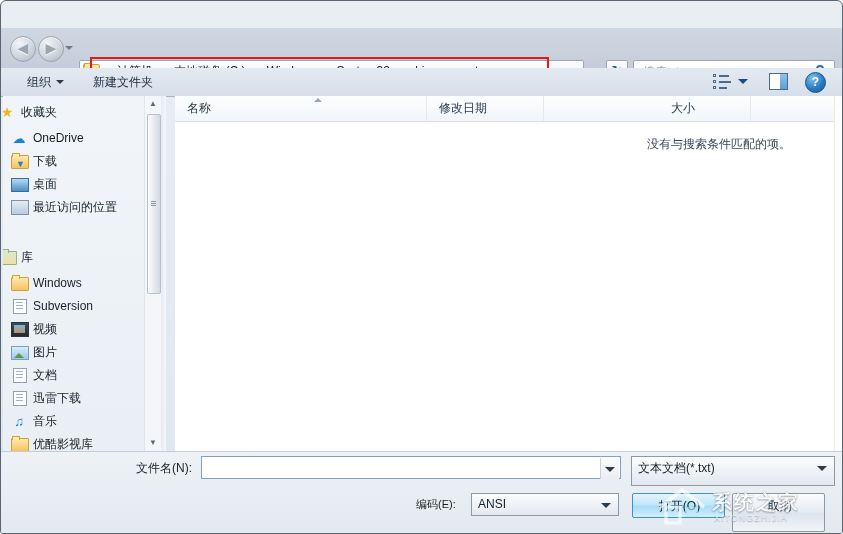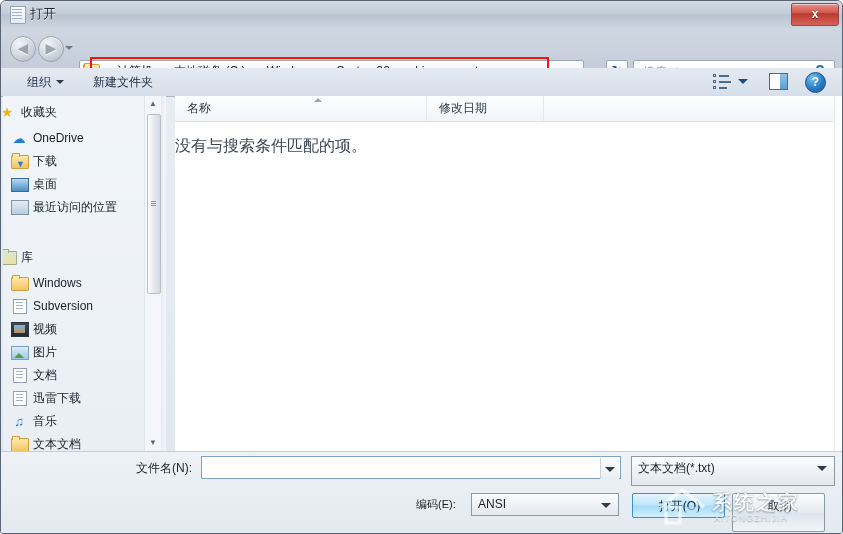--- a/index.html
+++ b/index.html
@@ -307,21 +307,21 @@
   #sort-arrow{
     position:absolute;left:139px;top:2px;width:9px;height:6px;
   }
   #sort-arrow:after{
     content:"";position:absolute;left:0;top:0;
     border-left:4px solid transparent;border-right:4px solid transparent;
     border-bottom:4px solid #9aa8b6;
   }
   #empty-msg{
     position:absolute;left:0;top:40px;width:616px;
-    text-align:left;font-size:16px;color:#3c4654;
+    text-align:right;font-size:12px;color:#3c4654;
   }
   #list-scrollbar{
     position:absolute;right:0;top:0;width:16px;height:355px;
     background:#fdfdfd;border-left:1px solid #e8ecf1;
   }
   
   #bottom{
     position:absolute;left:0;top:450px;width:843px;height:84px;
     background:linear-gradient(180deg,#eef2f6 0%,#e3e9f0 100%);
     border-top:1px solid #c3ccd7;
@@ -417,27 +417,20 @@
     position:absolute;left:58px;top:28px;font-size:9px;color:#e8eef4;
     letter-spacing:1px;white-space:nowrap;
     text-shadow:0 1px 1px rgba(40,60,80,.5);
   }
 </style>
 </head>
 <body>
 
 <div id="dialog">
 
-  <div id="titlebar">
-    <div id="title-icon"></div>
-    <div id="title-text">打开</div>
-    <div id="close-btn">
-      <div id="close-x">x</div>
-    </div>
-  </div>
 
   <div id="navrow">
     <div class="navbtn" id="nav-back">
       <div class="arrowglyph">◀</div>
     </div>
     <div class="navbtn" id="nav-fwd">
       <div class="arrowglyph">▶</div>
     </div>
     <div id="nav-drop"></div>
 
@@ -540,36 +533,37 @@
     <div class="nav-item" style="top:292px">
       <span class="navicon ic-doc"></span>
       <span class="lbl">迅雷下载</span>
     </div>
     <div class="nav-item" style="top:315px">
       <span class="navicon ic-music">♫</span>
       <span class="lbl">音乐</span>
     </div>
     <div class="nav-item" style="top:338px">
       <span class="navicon ic-folder"></span>
-      <span class="lbl">文本文档</span>
+      <span class="lbl">优酷影视库</span>
     </div>
   </div>
 
   <div id="sidebar-scrollbar">
     <div class="sb-arrow" id="sb-up">▲</div>
     <div id="sidebar-thumb"></div>
     <div class="sb-arrow" id="sb-down">▼</div>
   </div>
 
   <div id="splitter"></div>
 
   <div id="filelist">
     <div id="colheader">
       <div class="col" style="left:0px;width:252px">名称</div>
       <div class="col" style="left:252px;width:117px">修改日期</div>
+      <div class="col" style="left:484px;width:92px">大小</div>
       <div id="sort-arrow"></div>
     </div>
     <div id="empty-msg">没有与搜索条件匹配的项。</div>
     <div id="list-scrollbar"></div>
   </div>
 
   <div id="bottom">
     <div id="lbl-filename">文件名(N):</div>
     <div id="input-filename">
       <div id="filename-caret"></div>

